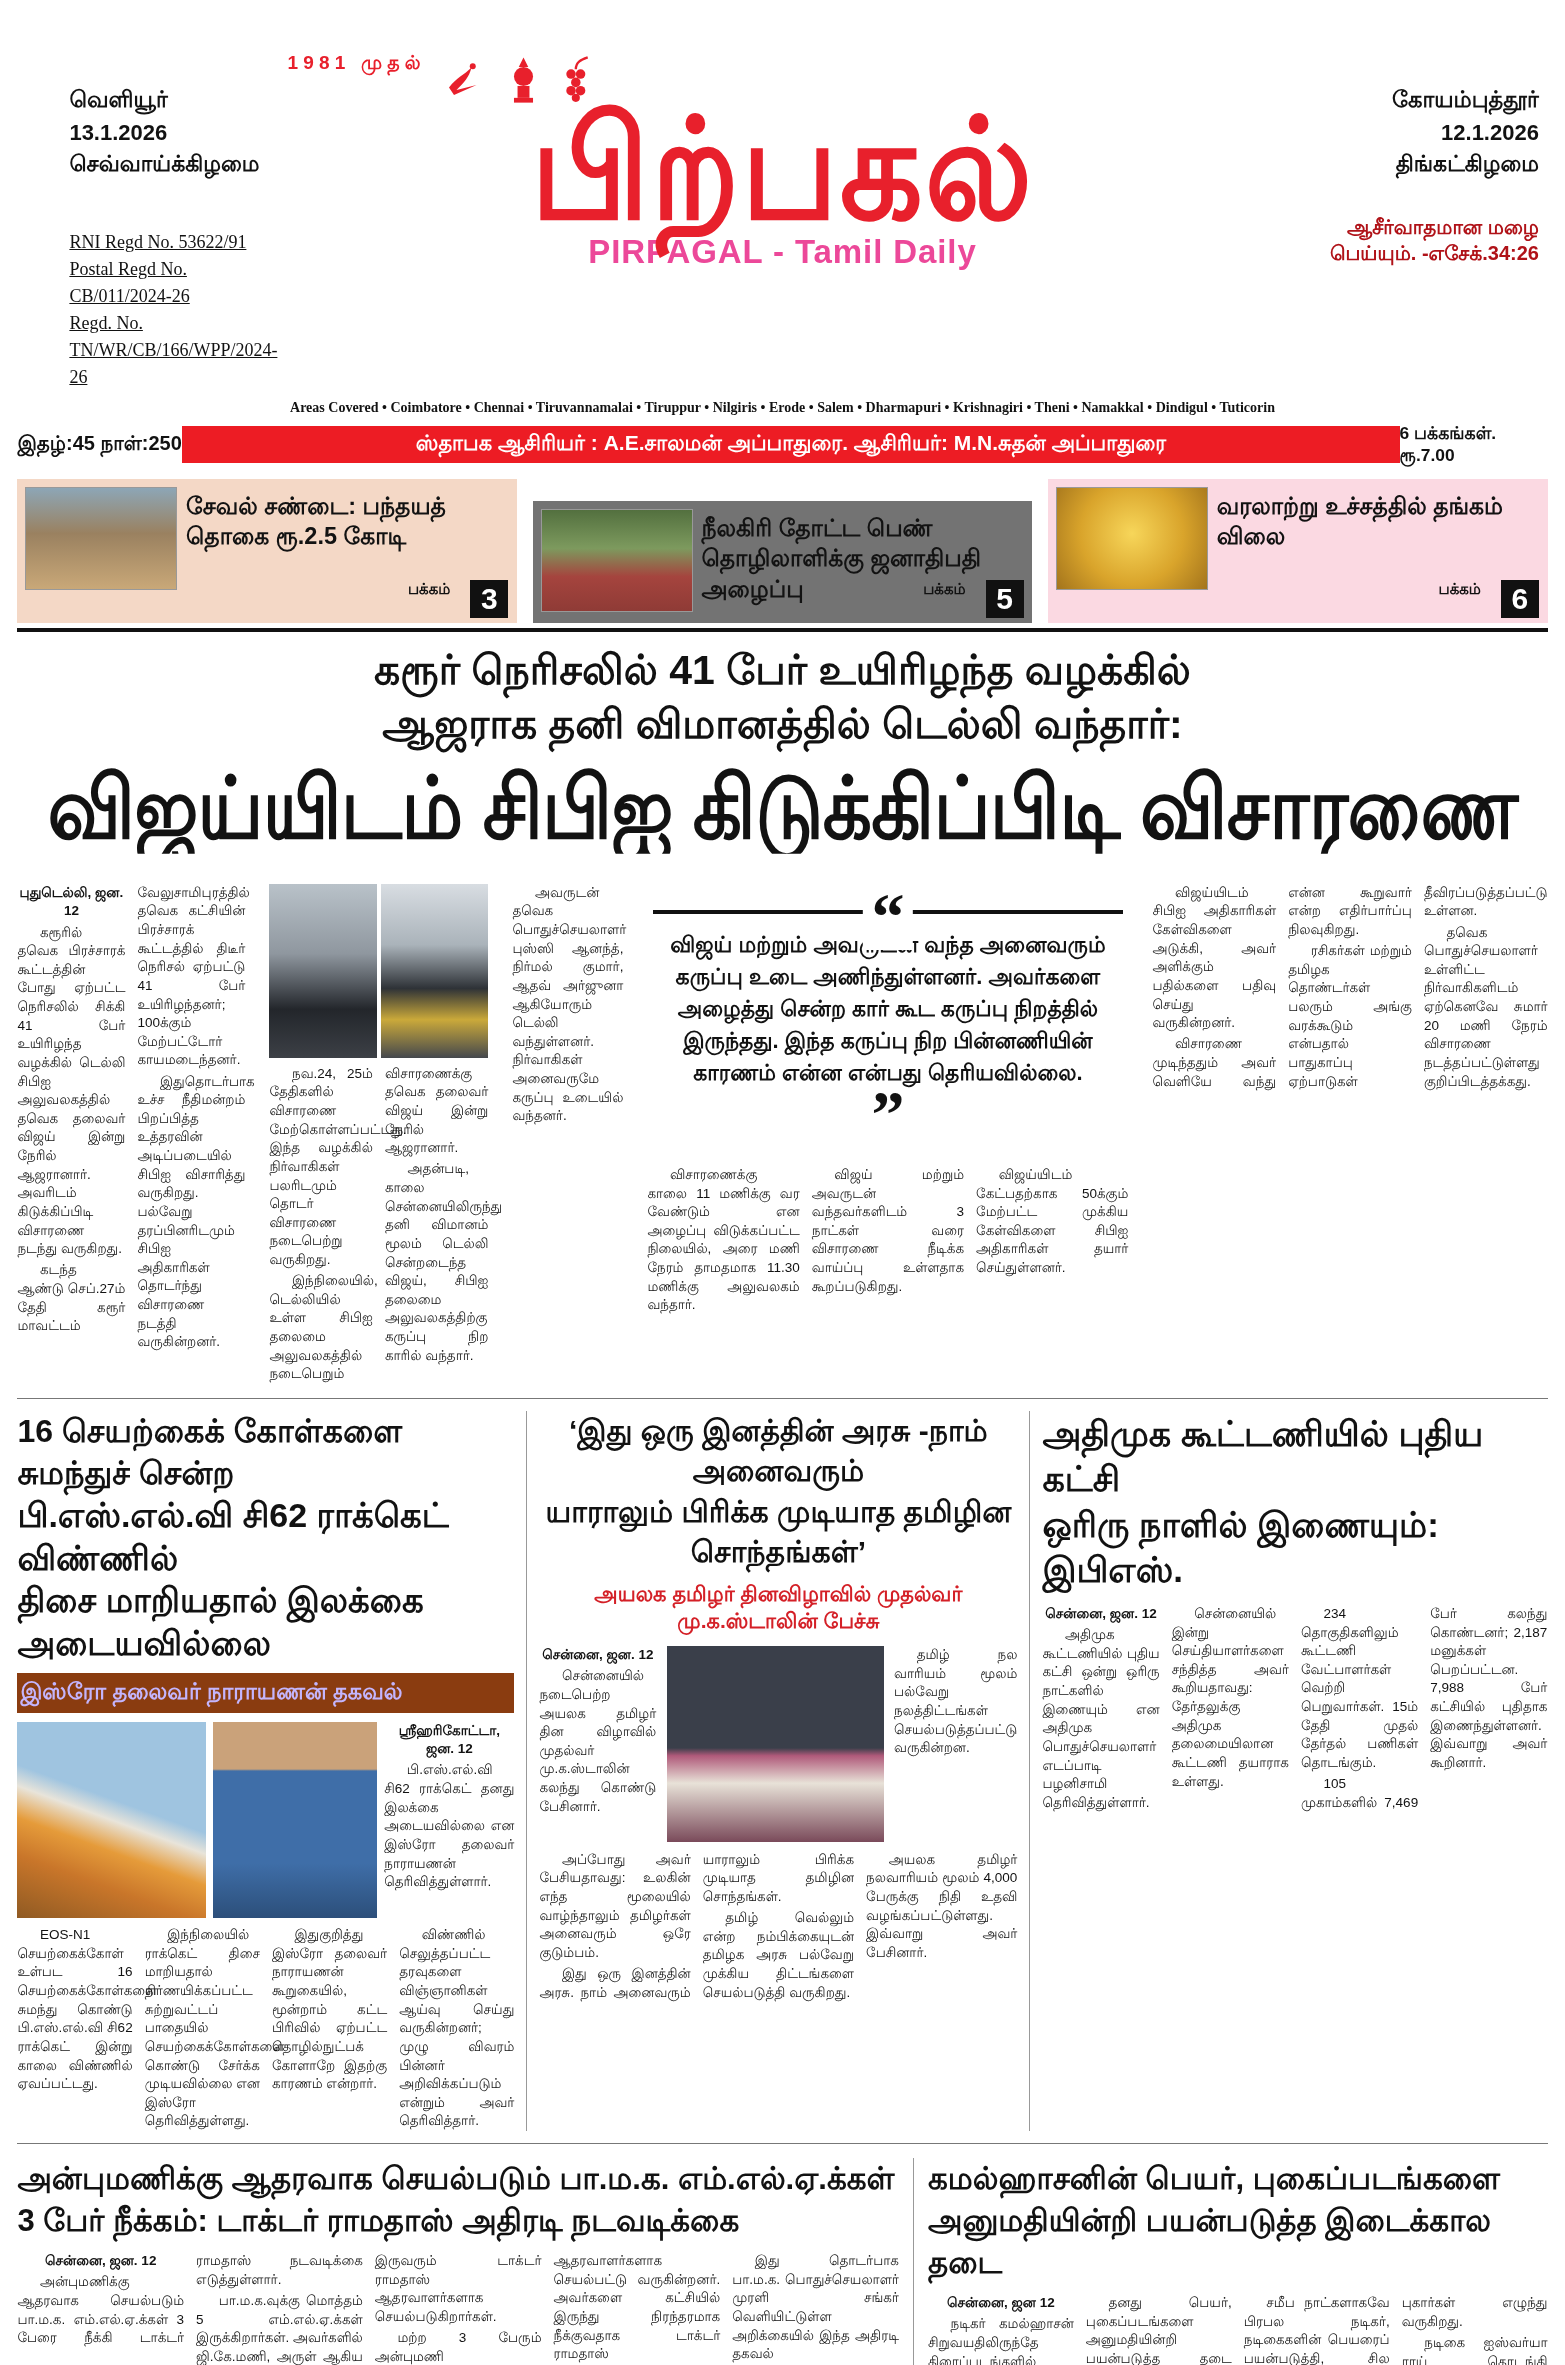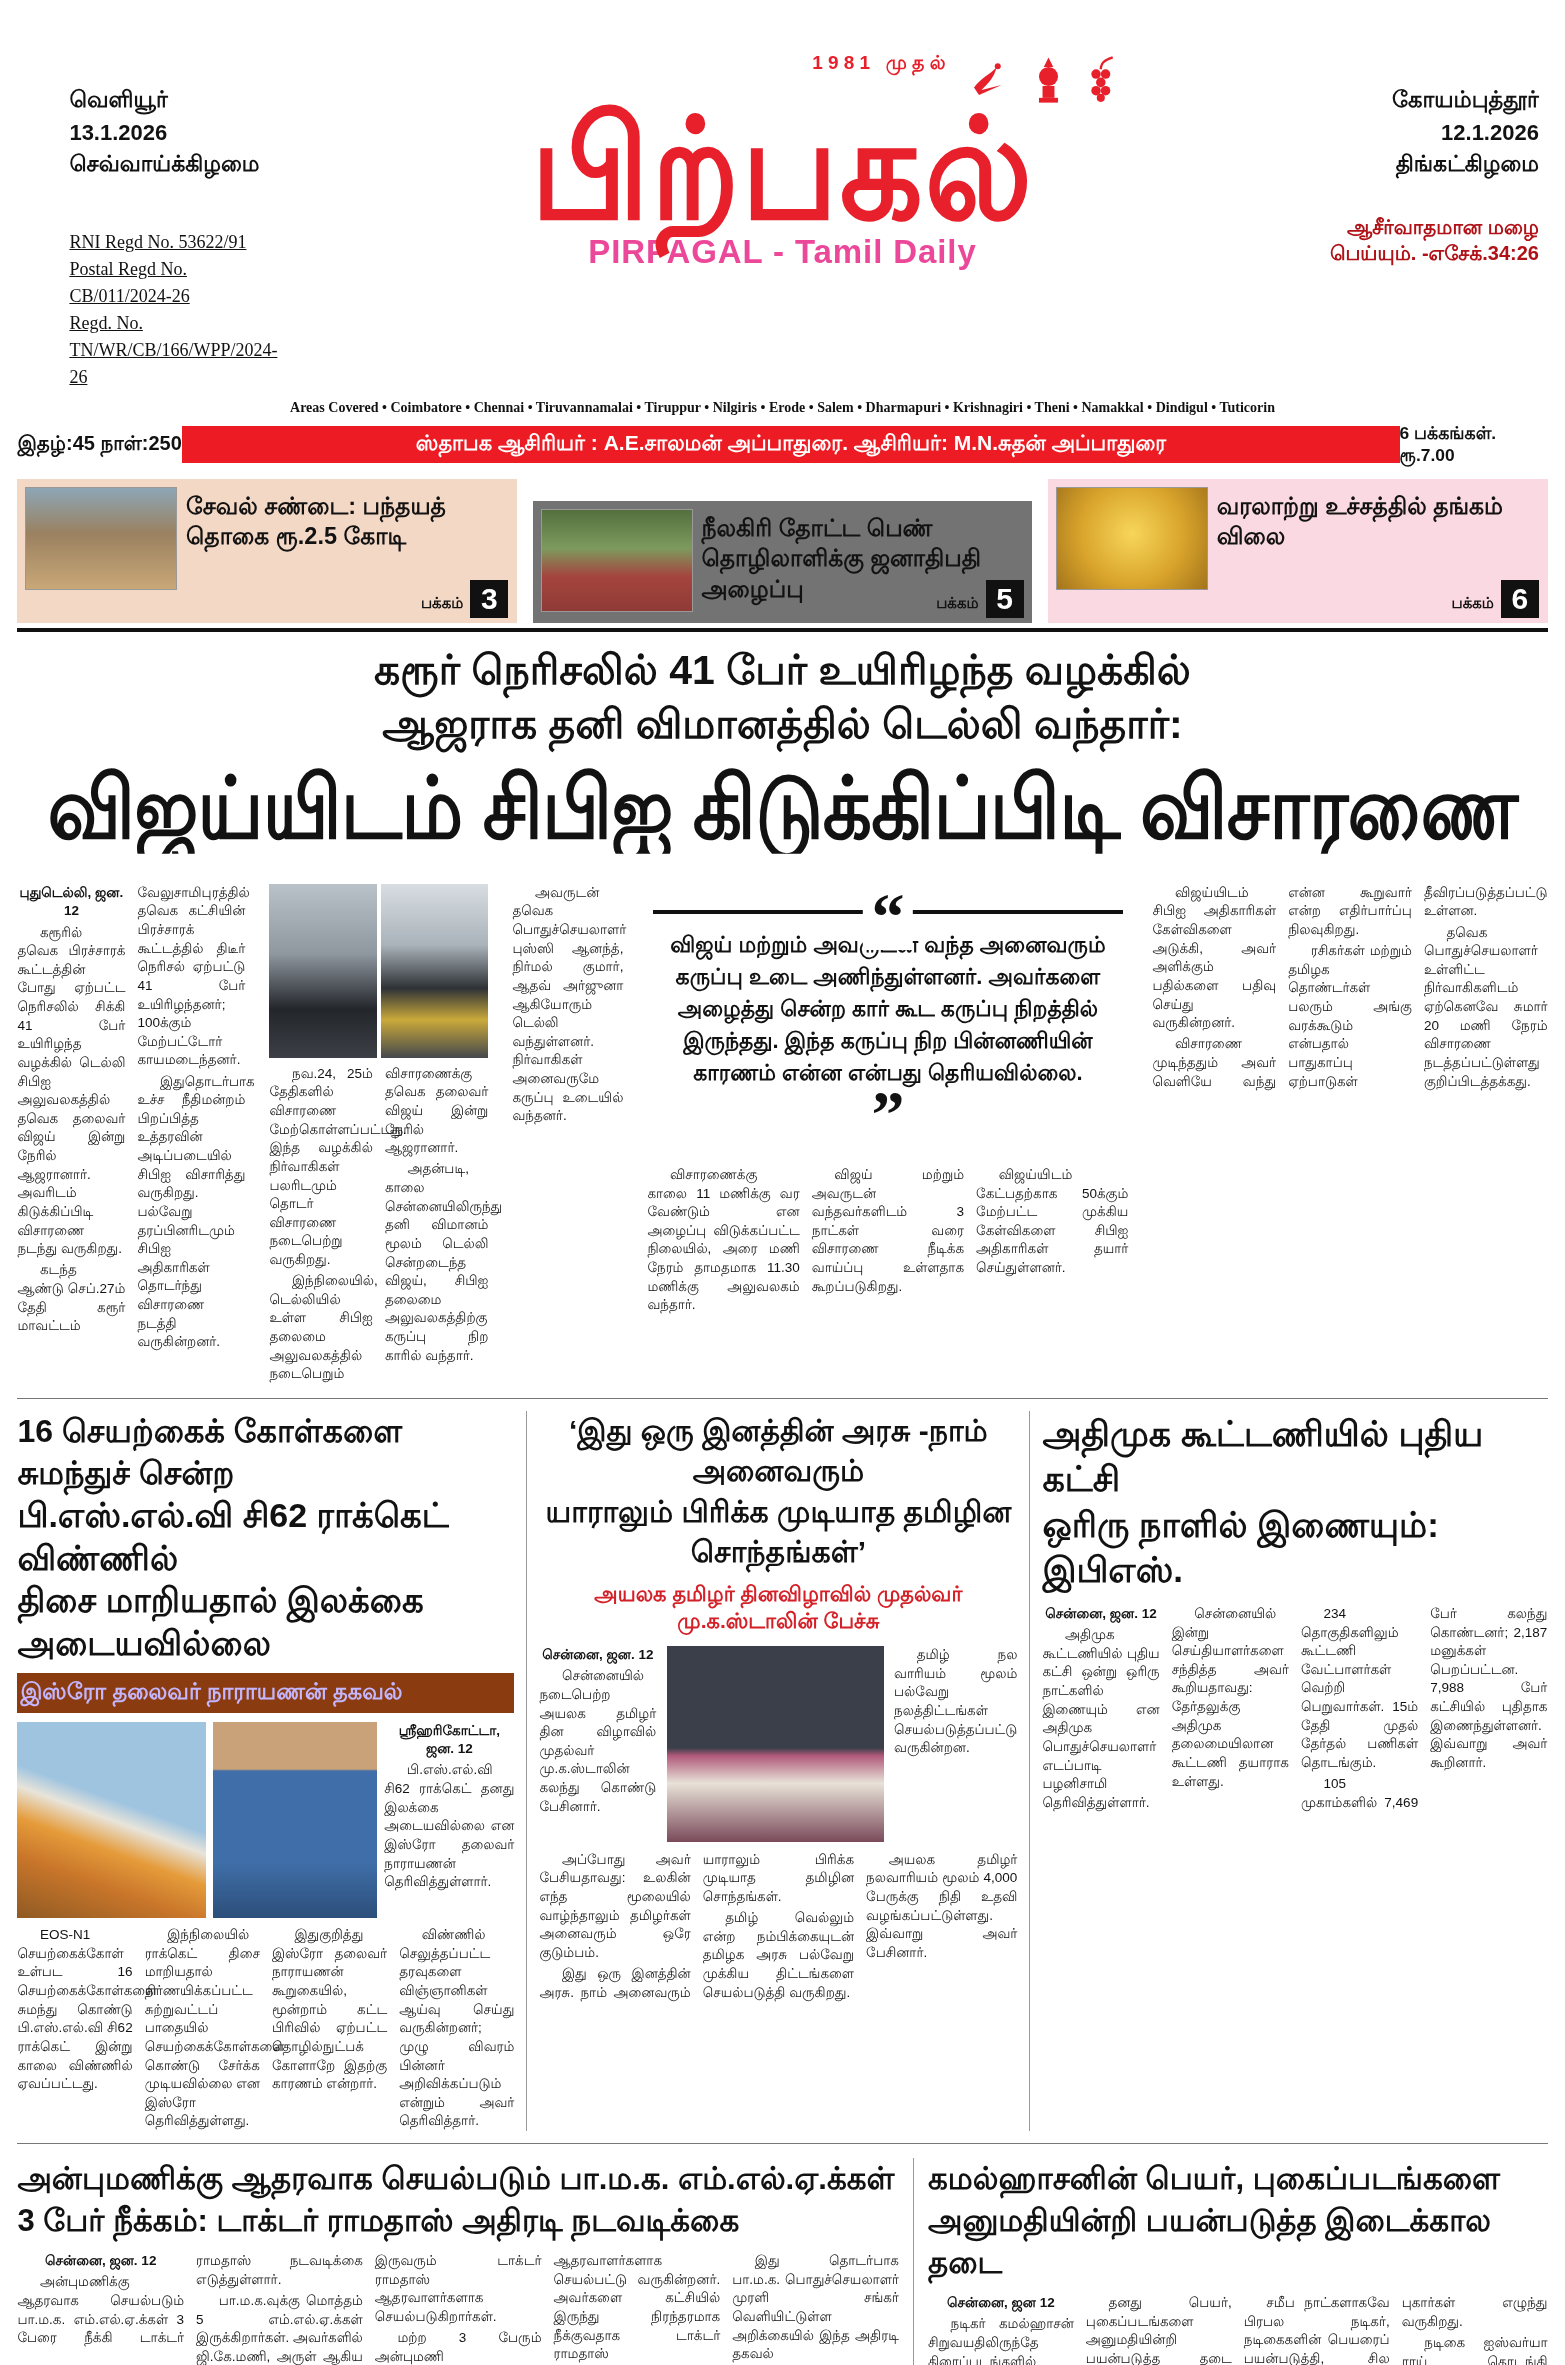--- a/index.html
+++ b/index.html
@@ -10,40 +10,40 @@
   
   .masthead { display:flex; align-items:flex-start; padding-top:52px; }
   .mh-side { width:270px; padding-top:35px; }
   .mh-side .place { font-size:22.6px; font-weight:bold; margin-bottom:5.2px; }
   .mh-side .date  { font-size:22px; font-weight:bold; margin-bottom:5.2px; }
   .mh-side .day   { font-size:22px; font-weight:bold; }
   .mh-left { padding-left:52px; }
   .reg { margin-top:50px; font-family:"Liberation Serif", serif; font-size:18px; line-height:1.5; }
   .reg div { text-decoration:underline; }
   .mh-center { flex:1; text-align:center; position:relative; }
-  .ornament-row { display:flex; justify-content:flex-end; align-items:flex-end; gap:13px; padding-right:157px; height:56px; }
+  .ornament-row { display:flex; align-items:flex-end; gap:13px; padding-right:157px; height:56px; }
   .since { color:#e8202c; font-size:19px; font-weight:bold; letter-spacing:5.2px; align-self:flex-start; }
   .logo { color:#e8202c; font-size:130px; line-height:0.95; font-weight:800; transform:scaleY(1.08); letter-spacing:1.7px; }
   .logo-sub { font-size:33px; font-weight:800; color:#ec4899; margin-top:1.7px; letter-spacing:0.9px; }
   .mh-right { text-align:right; padding-right:8.7px; }
   .verse { margin-top:35px; color:#b01218; font-weight:bold; font-size:20px; line-height:1.3; }
 
   .areas { text-align:center; font-size:14px; font-weight:bold; margin-top:8.7px; font-family:"Liberation Serif", serif; }
 
   .barrow { display:flex; align-items:stretch; margin-top:10.4px; height:37px; }
   .issue { width:165px; display:flex; align-items:center; font-size:20px; font-weight:800; }
   .redbar { flex:1; background:#ed1c24; color:#fff; display:flex; align-items:center; justify-content:center; font-size:21px; font-weight:800; }
   .pagesprice { width:148px; display:flex; align-items:center; justify-content:flex-end; font-size:17.4px; font-weight:800; }
 
   
   .promos { display:flex; gap:15.7px; margin-top:15.7px; border-bottom:4.3px solid #111; padding-bottom:5.2px; }
   .promo { flex:1; display:flex; align-items:stretch; padding:8px; position:relative; min-height:122px; }
   .promo .ph { width:152px; min-width:152px; height:103px; border:0.9px solid #999; }
   .promo-text { font-size:23.5px; font-weight:800; line-height:1.3; padding:3.5px 8.7px; }
-  .pagechip { position:absolute; right:8.7px; bottom:5.2px; display:flex; align-items:flex-end; gap:7px; }
+  .pagechip { position:absolute; right:8.7px; bottom:5.2px; display:flex; align-items:flex-start; gap:20px; }
   .pagechip .lbl { font-size:15px; font-weight:bold; padding-bottom:3.5px; }
   .pagechip .num { background:#111; color:#fff; font-size:30px; font-weight:800; width:38px; height:38px; display:flex; align-items:center; justify-content:center; }
   .promo1 { background:#f4d8c6; }
   .promo2 { background:#737373;margin-top:22px; }
   .promo3 { background:#fbd9e2; }
 
   
   .ph { background:#c9c9c9; }
   .ph-cockfight { background:linear-gradient(180deg,#8da6b6 0%,#9a8160 45%,#c9a878 100%); }
   .ph-teaworker { background:linear-gradient(180deg,#53703f 0%,#7d9a5e 38%,#a5443e 66%,#8f3b36 100%); }

